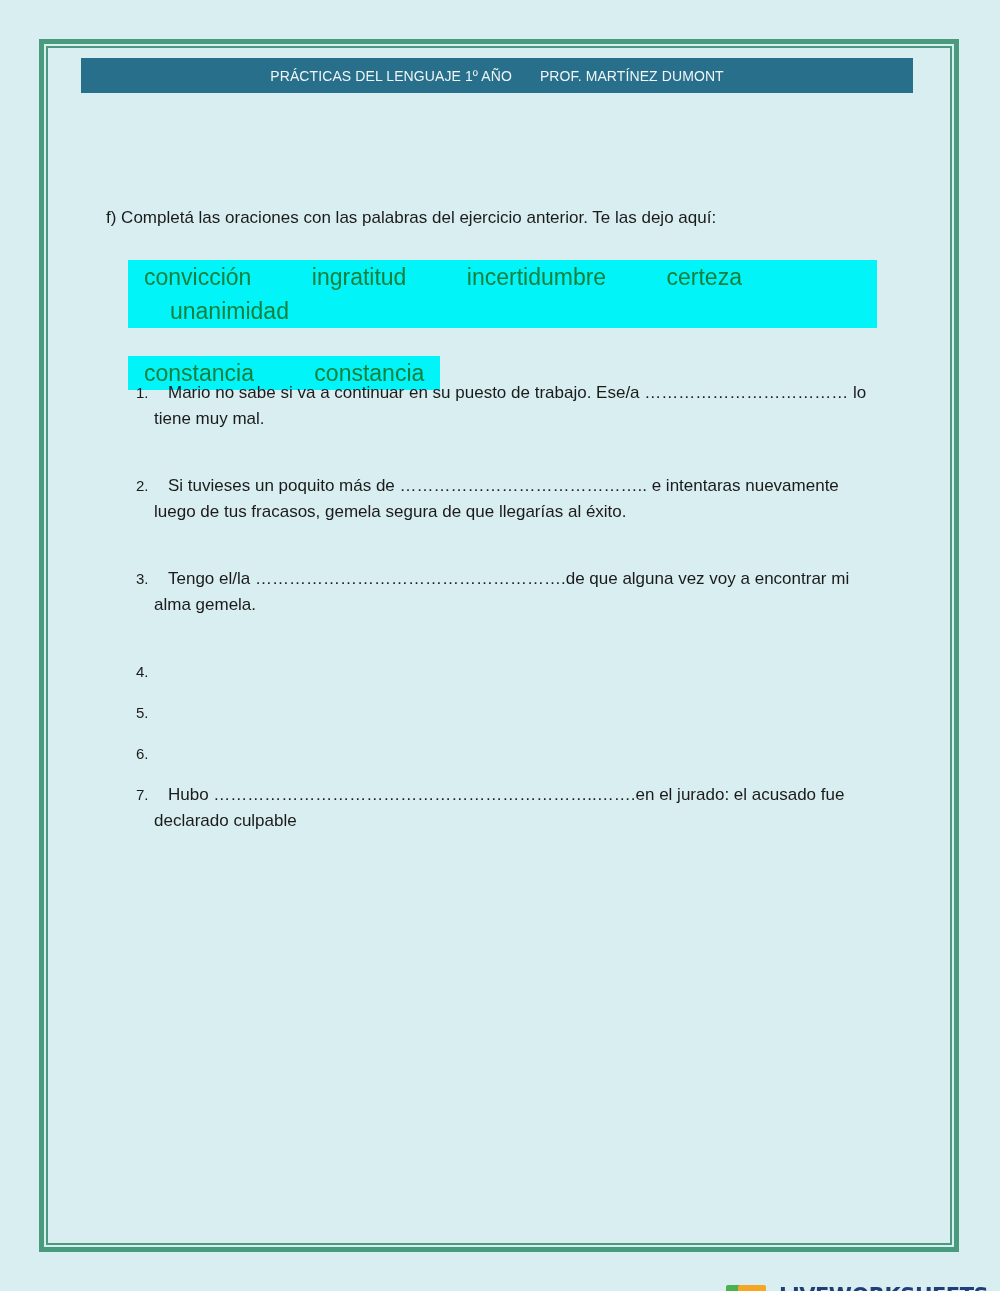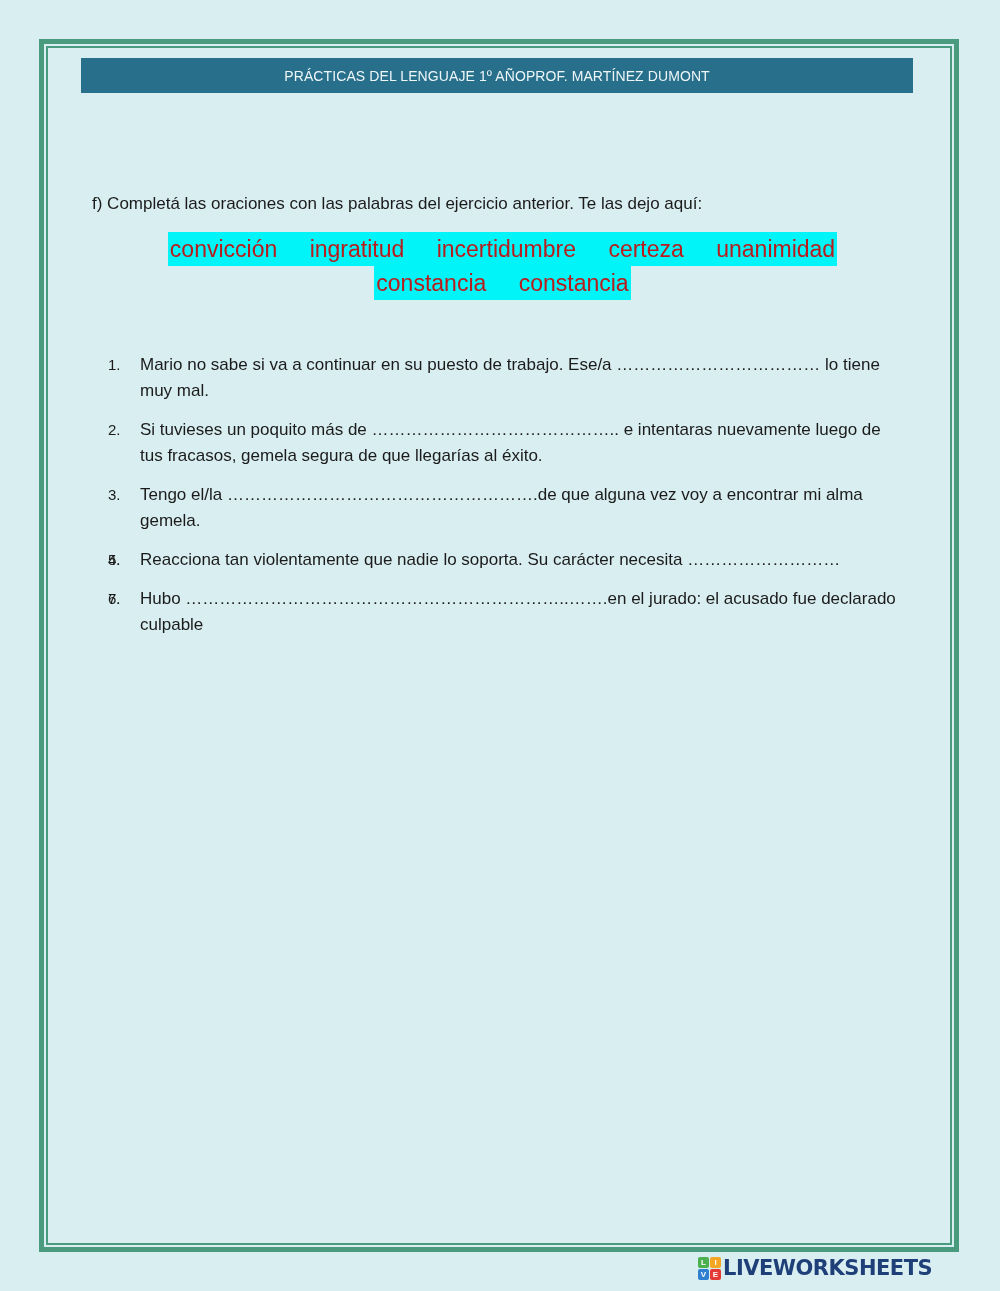--- a/index.html
+++ b/index.html
@@ -1,15 +1,15 @@
 <!DOCTYPE html>
 <html><head>
   <meta charset="utf-8">
   <style>
-    * { box-sizing: border-box; margin: 0; padding: 0; }
+    * { box-sizing: border-box; margin: 0; padding: 14px; }
     html, body {
       width: 1000px; height: 1291px;
       background: #d9eef1;
       font-family: "Liberation Sans", sans-serif;
       color: #1d1d1d;
       overflow: hidden;
     }
     .page {
       position: absolute;
       left: 39px; top: 39px;
@@ -35,24 +35,23 @@
     .instruction {
       position: absolute;
       left: 92px; top: 194px;
       font-size: 17px;
       color: #1b1b1b;
     }
     .word-bank {
       position: absolute;
       left: 100px; top: 232px;
       width: 805px;
-      text-align: center;
       font-size: 23px;
       line-height: 34px;
-      color: #b91c1c;
+      color: #15803d;
     }
     .word-row { display: block; }
     .word-row .hl {
       background: #00f4f8;
       display: inline-block;
       padding: 0 2px;
     }
     .word-row .hl .w + .w { margin-left: 26px; }
     .row1 .hl { word-spacing: 0; }
     .exercises {
@@ -141,21 +140,20 @@
   </li>
   <li>
     <span class="num">3.</span>
     <span>Tengo el/la ……………………………………………….de que alguna vez voy a encontrar mi alma gemela.</span>
   </li>
   <li>
     <span class="num">4.</span>
   </li>
   <li>
     <span class="num">5.</span>
-    <span>Reacciona tan violentamente que nadie lo soporta. Su carácter necesita ………………………</span>
   </li>
   <li>
     <span class="num">6.</span>
   </li>
   <li>
     <span class="num">7.</span>
     <span>Hubo …………………………………………………………..…….en el jurado: el acusado fue declarado culpable</span>
   </li>
 </ol>
 

